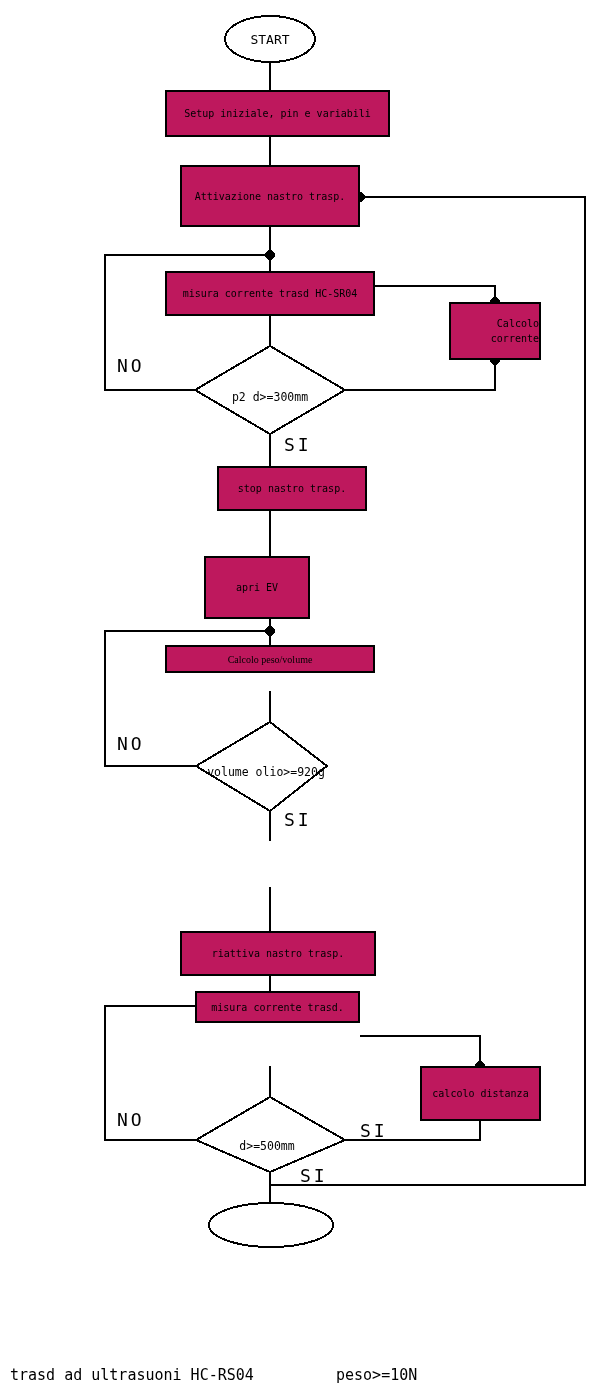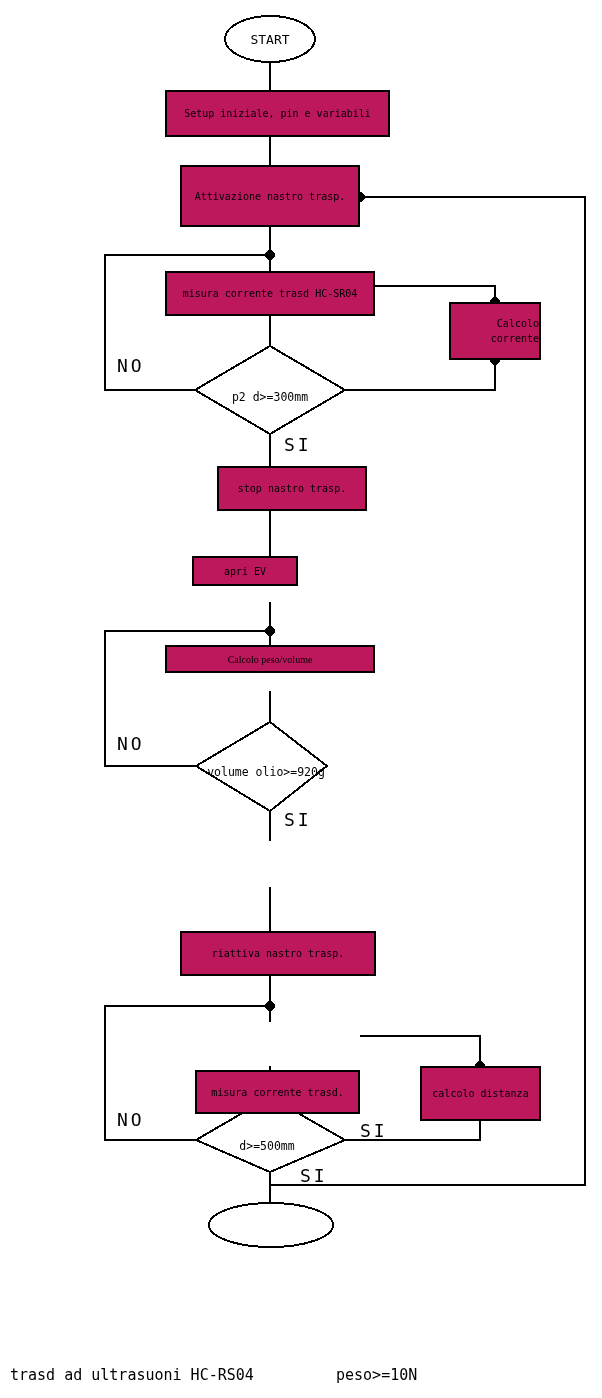--- a/index.html
+++ b/index.html
@@ -103,28 +103,28 @@
 
   <div class="node" style="left:165px;top:271px;width:210px;height:45px;">misura corrente trasd HC-SR04</div>
 
   <div class="node multiline" style="left:449px;top:302px;width:92px;height:58px;">
     <span>Calcolo</span>
     <span>corrente</span>
   </div>
 
   <div class="node" style="left:188px;top:466px;width:150px;height:45px;margin-left:29px;">stop nastro trasp.</div>
 
-  <div class="node" style="left:192px;top:556px;width:106px;height:30px;">apri EV</div>
+  <div class="node" style="left:204px;top:556px;width:106px;height:63px;">apri EV</div>
 
   <div class="node" style="left:165px;top:645px;width:210px;height:28px;font-family:Liberation Serif, serif;">Calcolo peso/volume</div>
 
 
   <div class="node" style="left:180px;top:931px;width:196px;height:45px;">riattiva nastro trasp.</div>
 
-  <div class="node" style="left:195px;top:1070px;width:165px;height:44px;">misura corrente trasd.</div>
+  <div class="node" style="left:195px;top:991px;width:165px;height:32px;">misura corrente trasd.</div>
 
   <div class="node" style="left:420px;top:1066px;width:121px;height:55px;">calcolo distanza</div>
 
   <div class="diamond-label" style="left:270px;top:397px;">p2 d&gt;=300mm</div>
   <div class="diamond-label" style="left:266px;top:772px;">volume olio&gt;=920g</div>
   <div class="diamond-label" style="left:267px;top:1146px;">d&gt;=500mm</div>
 
   <div class="branch-label" style="left:117px;top:359px;">NO</div>
   <div class="branch-label" style="left:284px;top:438px;">SI</div>
 

